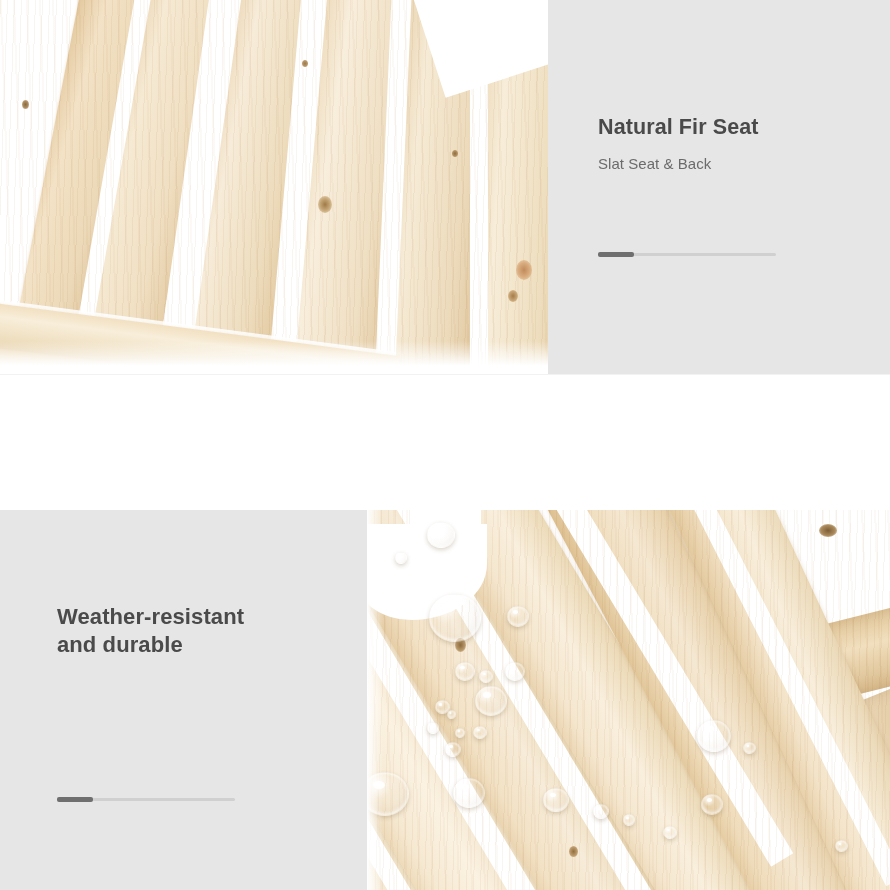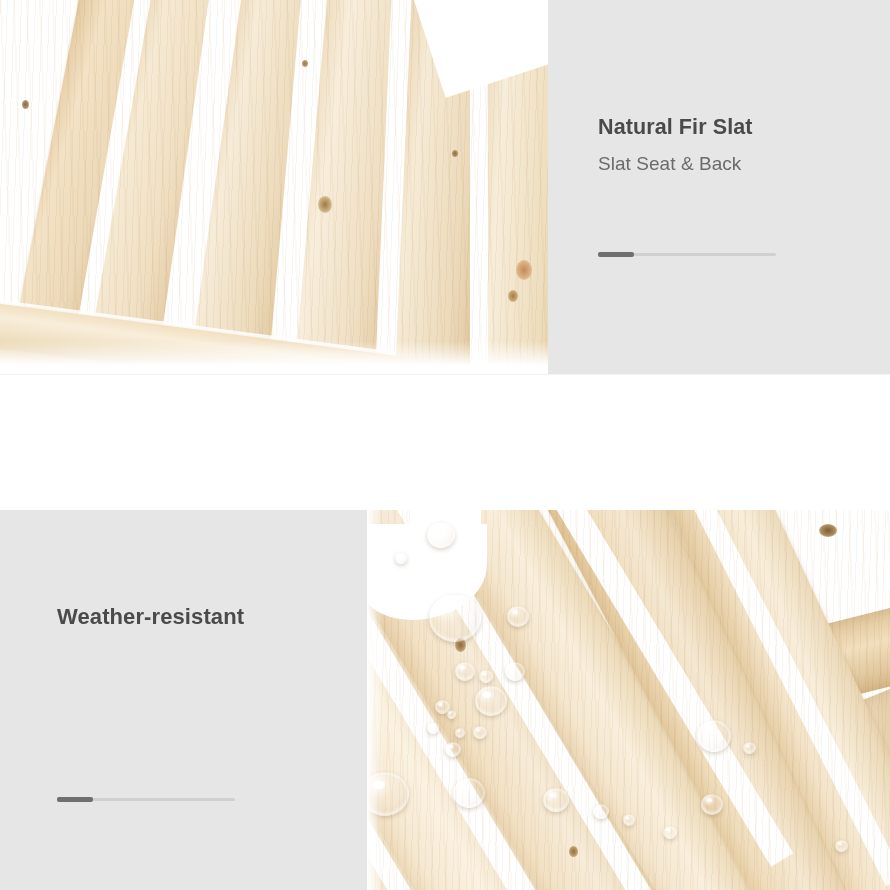--- a/index.html
+++ b/index.html
@@ -109,21 +109,21 @@
   .panel-inner{ position:absolute; }
   .panel-inner.top-inner{ left:50px; top:114px; width:270px; }
   .panel-inner.bot-inner{ left:57px; top:93px; width:300px; }
 
   .h-title{
     color:#4a4a4a; font-weight:bold; font-size:21.5px; line-height:27px;
     letter-spacing:.1px; white-space:nowrap;
   }
   .h-title.wrap{ white-space:normal; font-size:22px; line-height:28px; }
   .h-sub{
-    color:#6b6b6b; font-size:19px; line-height:24px; margin-top:11px;
+    color:#6b6b6b; font-size:15px; line-height:24px; margin-top:11px;
     letter-spacing:.05px;
   }
   .h-sub.gap-lg{ margin-top:30px; }
 
   .accent{
     position:relative; margin-top:0; width:178px; height:3px;
     background:#d0d0d0; border-radius:2px;
   }
   .accent::before{
     content:""; position:absolute; left:0; top:-1px;
@@ -271,36 +271,37 @@
 
       <div class="rail-edge"></div>
       <div class="rail"></div>
       <div class="rail2"></div>
 
       <div class="photo-top-fade"></div>
     </div>
 
     <div class="panel-top">
       <div class="panel-inner top-inner">
-        <div class="h-title">Natural Fir Slat</div>
+        <div class="h-title">Natural Fir Seat</div>
         <div class="h-sub">Slat Seat &amp; Back</div>
       </div>
       <div class="accent a-top"></div>
     </div>
 
   </div>
 
   <div class="hairline-top"></div>
 
 
   <div class="section-bot">
 
     <div class="panel-bottom">
       <div class="panel-inner bot-inner">
         <div class="h-title wrap">Weather-resistant</div>
+        <div class="h-title wrap">and durable</div>
       </div>
       <div class="accent a-bot"></div>
     </div>
 
     <div class="photo-bot">
 
       <div class="backslat b4"></div>
       <div class="backslat b1"></div>
       <div class="backslat b2"></div>
       <div class="backslat b3"></div>

